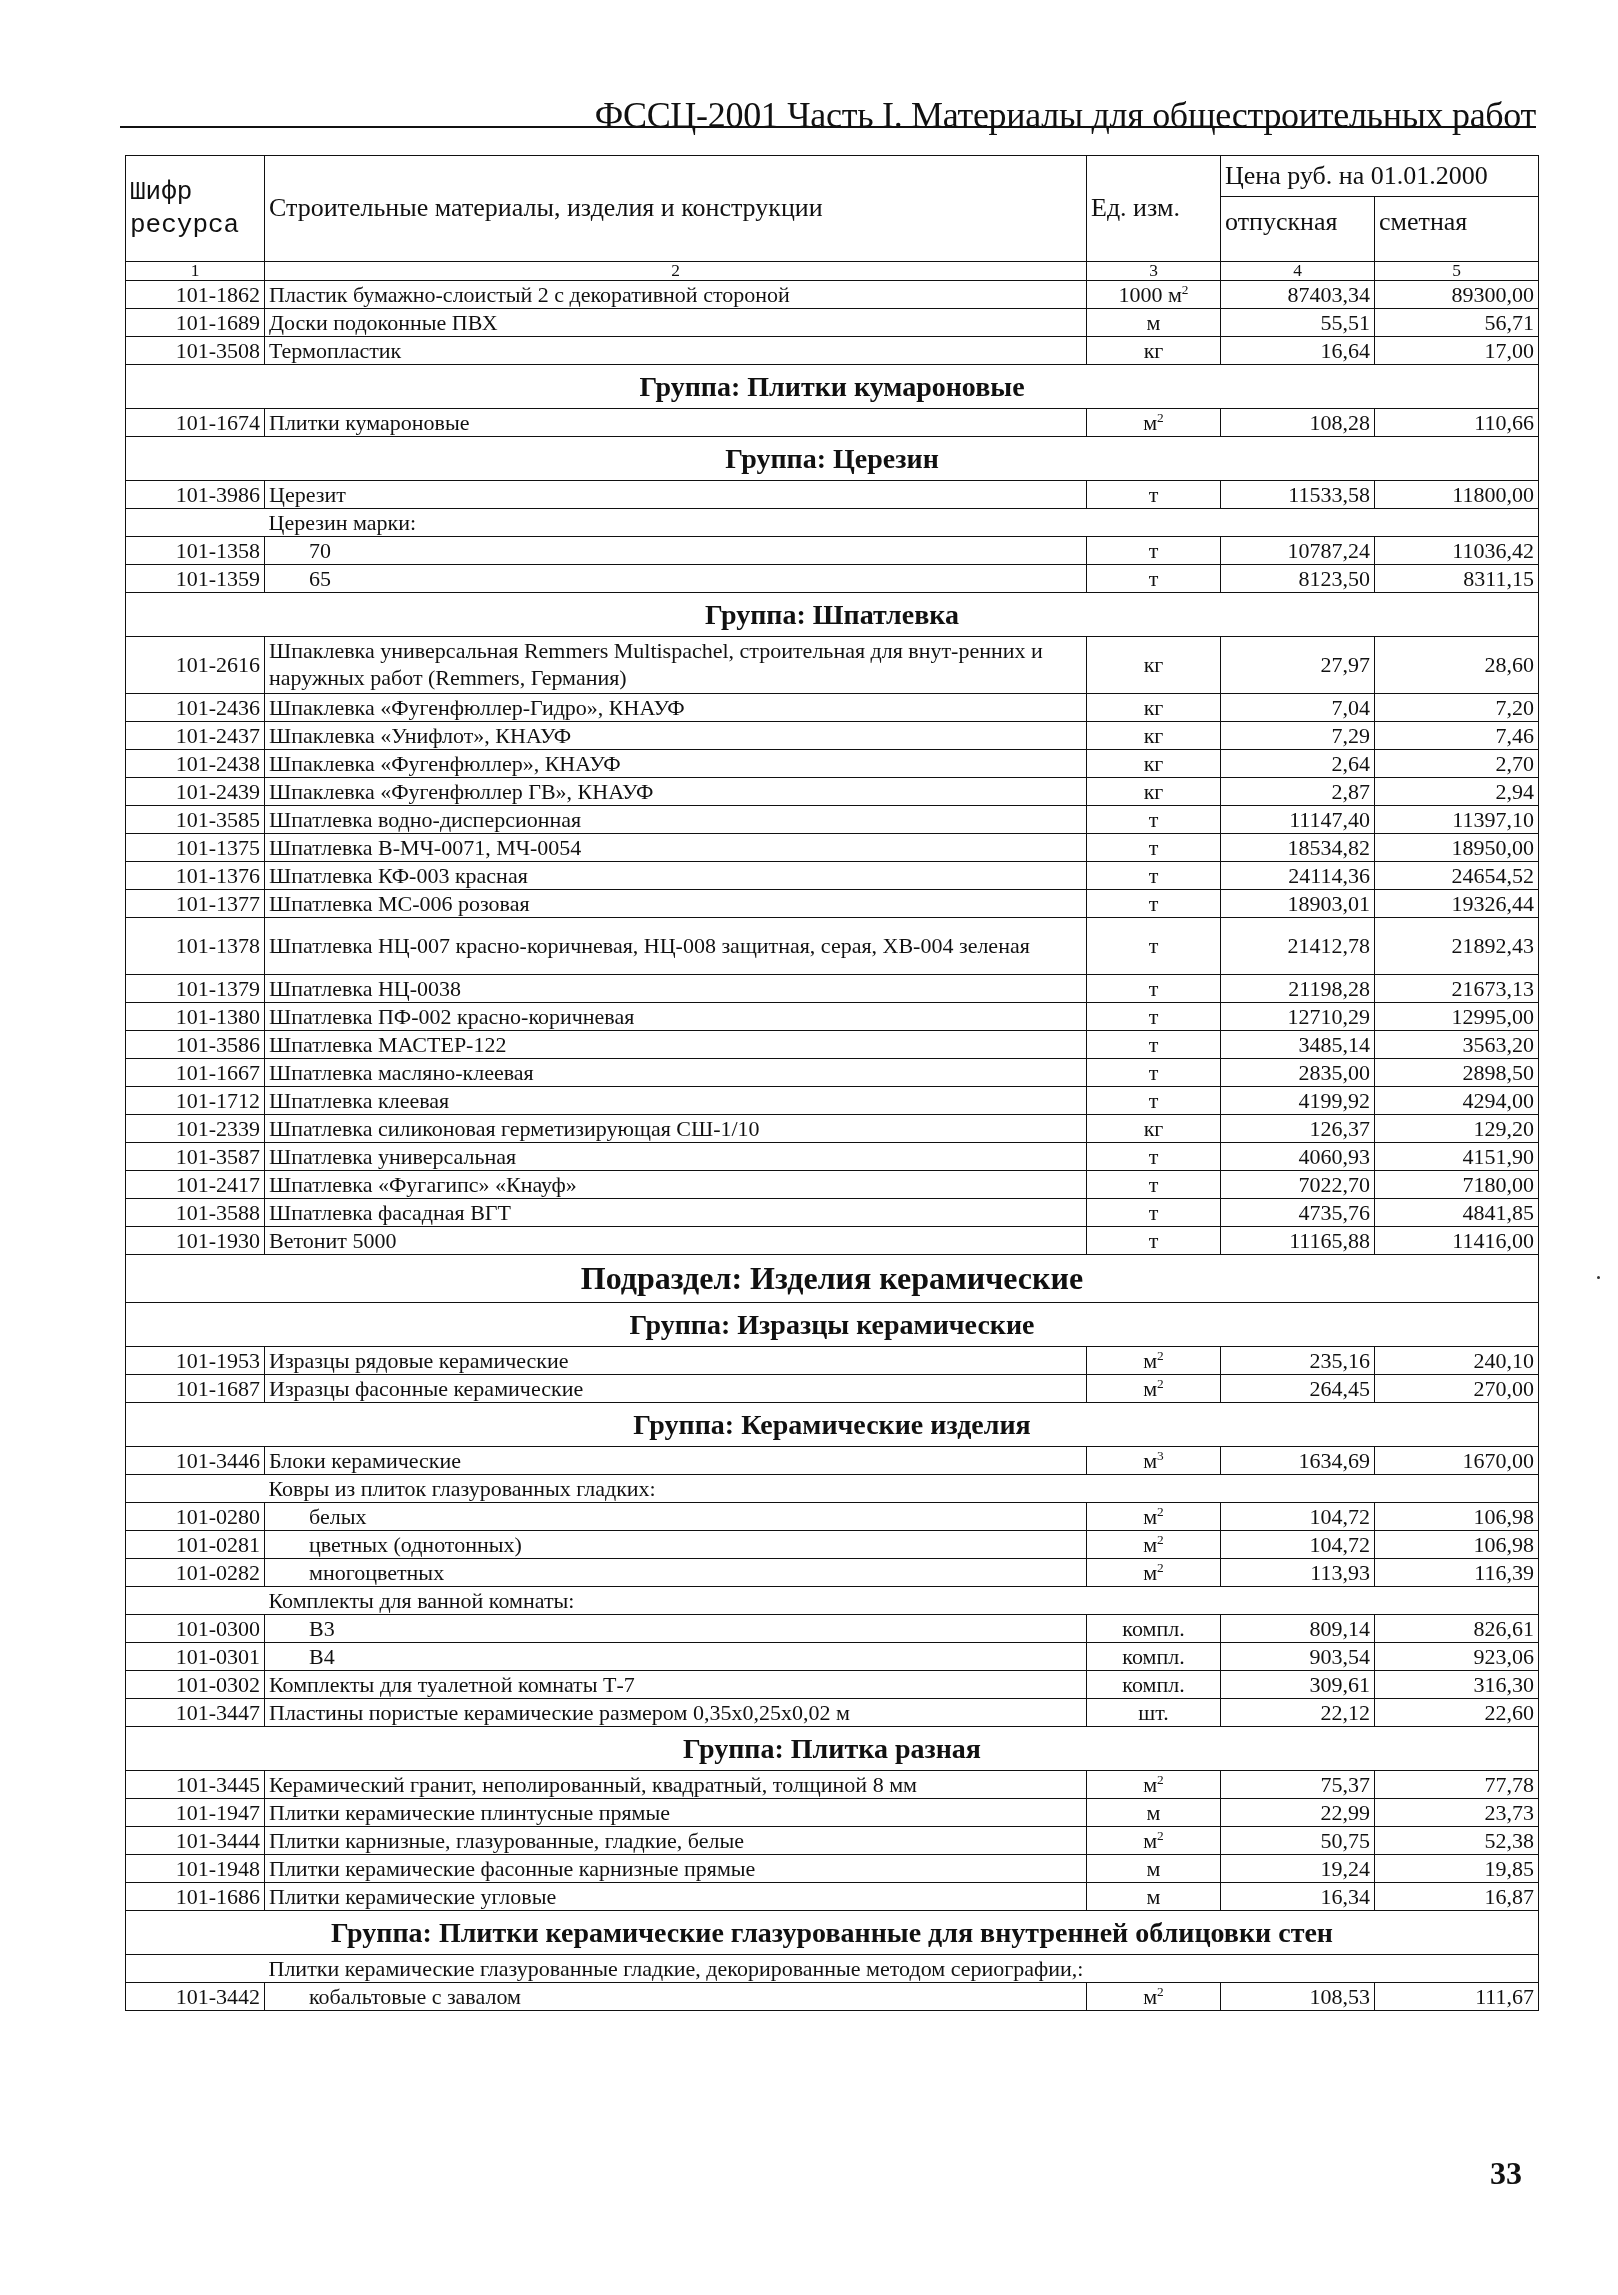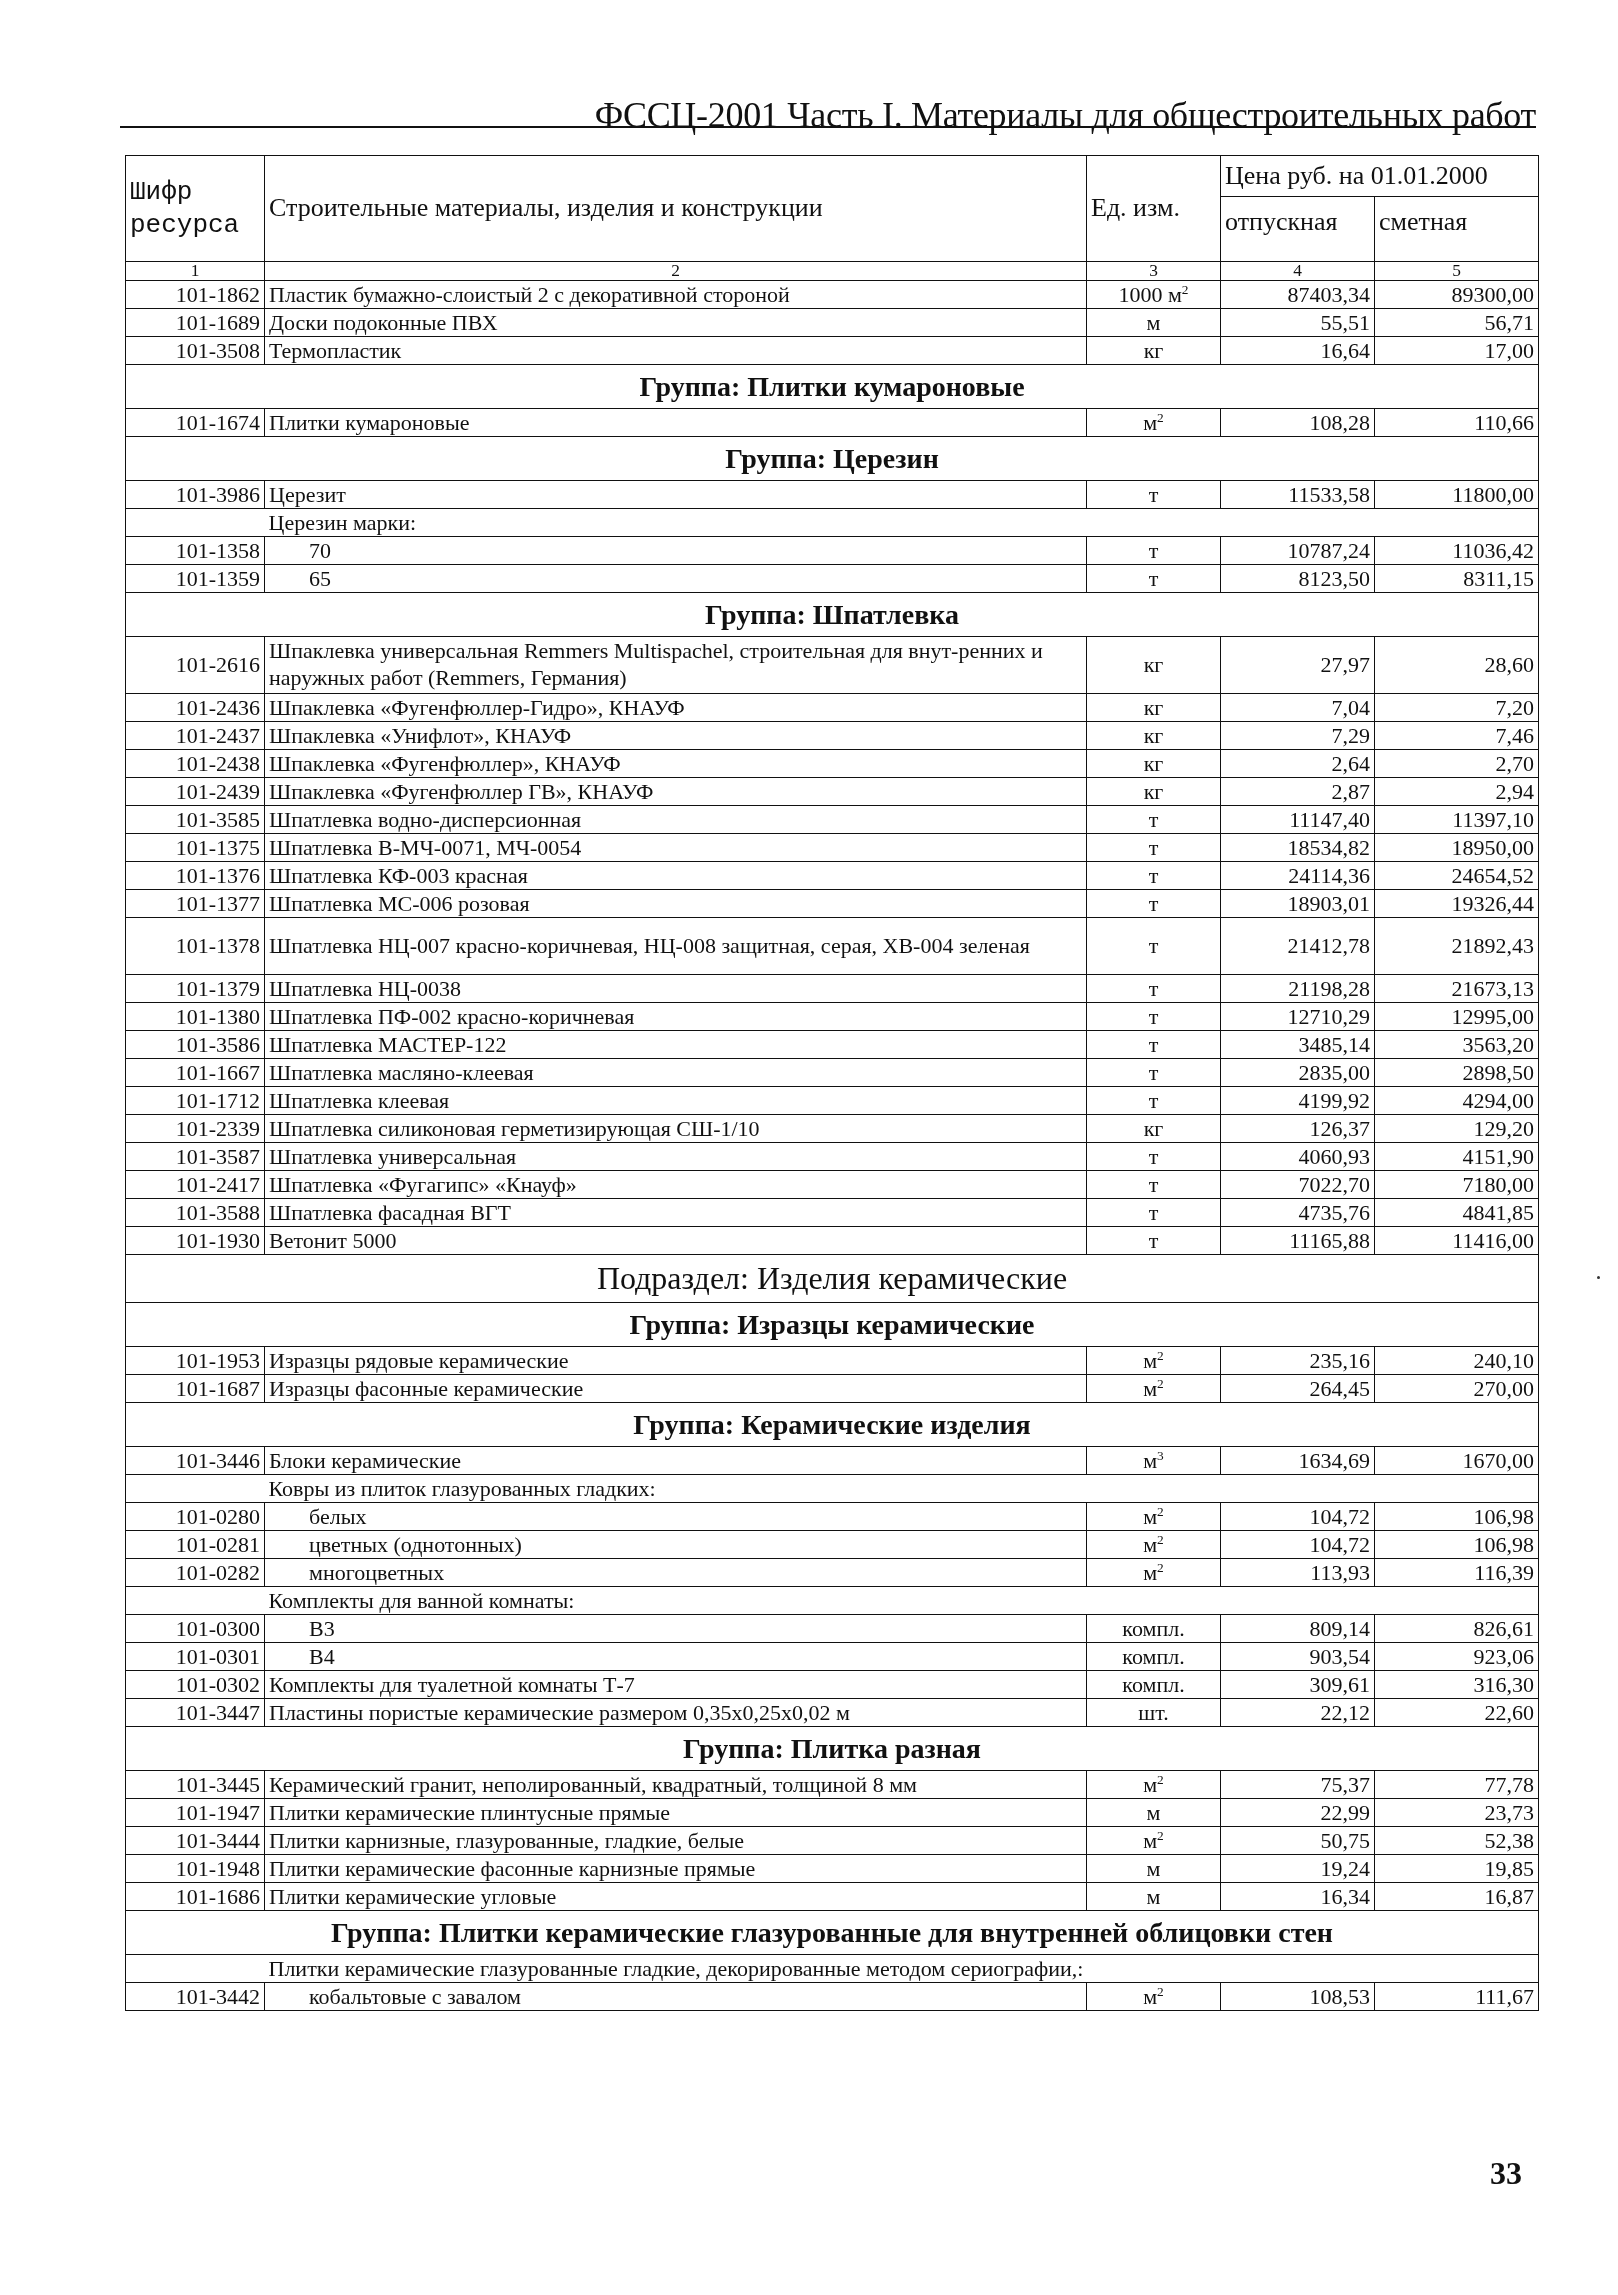--- a/index.html
+++ b/index.html
@@ -39,21 +39,21 @@
   td.name { text-align: left; margin-top: 40px; }
   td.name.indent span { padding-left: 40px; display: inline-block; }
   td.name.wrap { white-space: normal; line-height: 1.2; }
   td.unit { text-align: center; margin-left: 33px; }
   td.num { text-align: right; }
   tr.group td {
     text-align: center; font-weight: bold; font-size: 28px; height: 43px;
     border-left: 1.3px solid #111; border-right: 1.3px solid #111;
   }
   tr.section td {
-    text-align: center; font-weight: normal; font-size: 32px; height: 47px;
+    text-align: center; font-weight: bold; font-size: 32px; height: 47px;
   }
   tr.subhead td { height: 27px; margin-left: 12px; }
   tr.subhead td.blank { border-right: none; }
   tr.subhead td.label { border-left: none; text-align: left; }
   sup { font-size: 13.4px; line-height: 0; vertical-align: super; }
   .page-number {
     position: absolute; left: 1490px; top: 2155px; font-size: 32px; font-weight: bold;
   }
   .speck { position: absolute; width: 3.3px; height: 3.3px; background: #333; border-radius: 50%; }
 </style>

